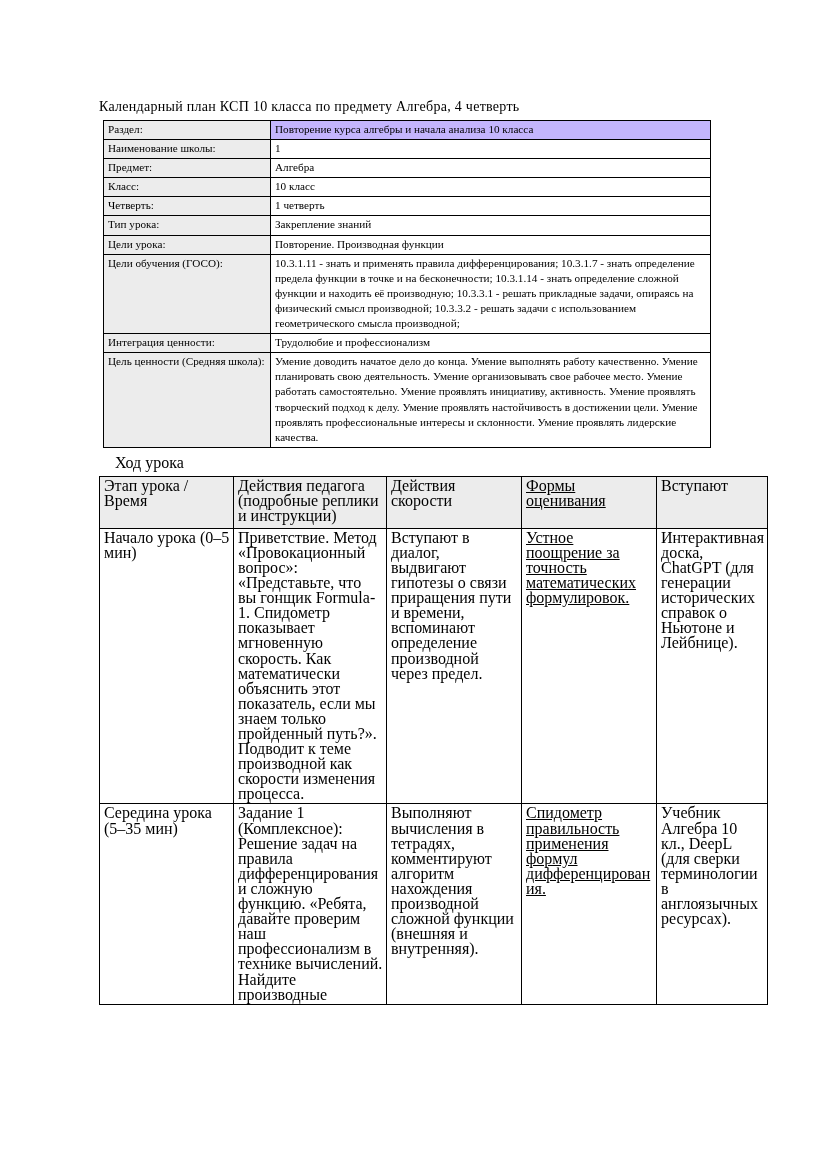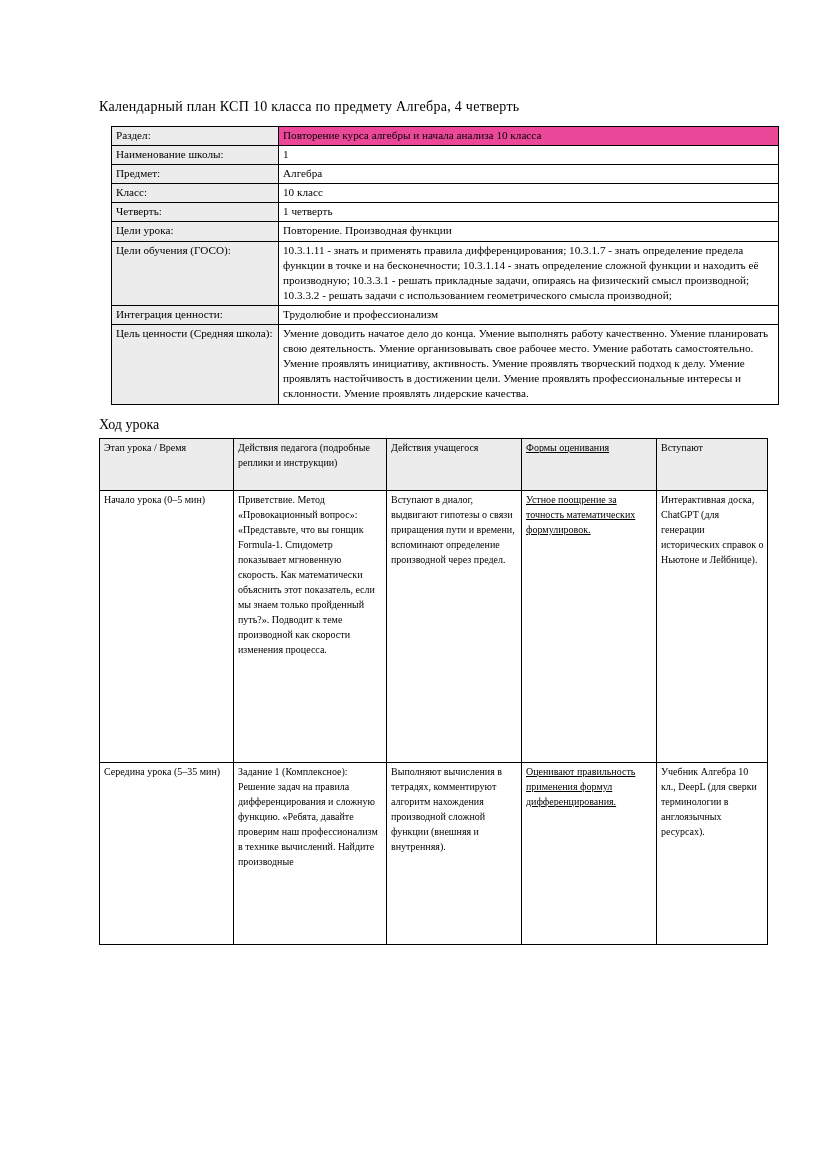--- a/index.html
+++ b/index.html
@@ -23,61 +23,61 @@
     padding: 99px 100px 0 99px;
   }
   .doc-title {
     font-size: 14px;
     line-height: 15px;
     margin: 0 0 6px 0;
     letter-spacing: 0.02em;
   }
   table.kspt {
     border-collapse: collapse;
-    width: 668px;
+    width: 608px;
     table-layout: fixed;
-    margin: 12px;
+    margin: 4px;
   }
   table.kspt td {
     border: 1px solid #000000;
     vertical-align: top;
     font-size: 11.2px;
     line-height: 15.1px;
     padding: 1px 3px 2px 4px;
     word-wrap: break-word;
     overflow-wrap: break-word;
     hyphens: none;
   }
   
   .info-label {
     width: 159px;
     background: #ececec;
   }
   .info-value {
     background: #ffffff;
   }
   tr.row-shaded .info-value {
-    background: #ec4899;
+    background: #c4b5fd;
   }
   .section-label {
-    font-size: 14px;
+    font-size: 16px;
     line-height: 15px;
-    margin: 7px 0 6px 0;
+    margin: 7px 0 6px 16px;
   }
   
   table.flow {
     border-collapse: collapse;
     width: 628px;
     table-layout: fixed;
     margin: 0;
   }
   table.flow td, table.flow th {
     border: 1px solid #000000;
     vertical-align: top;
-    font-size: 10px;
+    font-size: 16px;
     line-height: 15.1px;
     padding: 1px 3px 2px 4px;
     text-align: left;
     font-weight: normal;
     word-wrap: break-word;
     overflow-wrap: break-word;
   }
   table.flow thead td {
     background: #ececec;
     height: 48px;
@@ -113,20 +113,24 @@
         </tr>
         <tr>
           <td class="info-label">Класс:</td>
           <td class="info-value">10 класс</td>
         </tr>
         <tr>
           <td class="info-label">Четверть:</td>
           <td class="info-value">1 четверть</td>
         </tr>
         <tr>
+          <td class="info-label">Тип урока:</td>
+          <td class="info-value">Закрепление знаний</td>
+        </tr>
+        <tr>
           <td class="info-label">Цели урока:</td>
           <td class="info-value">Повторение. Производная функции</td>
         </tr>
         <tr>
           <td class="info-label">Цели обучения (ГОСО):</td>
           <td class="info-value">10.3.1.11 - знать и применять правила дифференцирования; 10.3.1.7 - знать определение предела функции в точке и на бесконечности; 10.3.1.14 - знать определение сложной функции и находить её производную; 10.3.3.1 - решать прикладные задачи, опираясь на физический смысл производной; 10.3.3.2 - решать задачи с использованием геометрического смысла производной;</td>
         </tr>
         <tr>
           <td class="info-label">Интеграция ценности:</td>
           <td class="info-value">Трудолюбие и профессионализм</td>
@@ -138,36 +142,36 @@
       </tbody>
   </table>
 
   <p class="section-label">Ход урока</p>
 
   <table class="flow">
     <thead>
       <tr>
         <td class="c1">Этап урока / Время</td>
         <td class="c2">Действия педагога (подробные реплики и инструкции)</td>
-        <td class="c3">Действия учащегося</td>
+        <td class="c3">Действия скорости</td>
         <td class="c4">Формы оценивания</td>
         <td class="c5">Вступают</td>
       </tr>
     </thead>
     <tbody>
         <tr class="flow-row-1">
           <td class="c1">Начало урока (0–5 мин)</td>
           <td class="c2">Приветствие. Метод «Провокационный вопрос»: «Представьте, что вы гонщик Formula-1. Спидометр показывает мгновенную скорость. Как математически объяснить этот показатель, если мы знаем только пройденный путь?». Подводит к теме производной как скорости изменения процесса.</td>
           <td class="c3">Вступают в диалог, выдвигают гипотезы о связи приращения пути и времени, вспоминают определение производной через предел.</td>
           <td class="c4">Устное поощрение за точность математических формулировок.</td>
           <td class="c5">Интерактивная доска, ChatGPT (для генерации исторических справок о Ньютоне и Лейбнице).</td>
         </tr>
         <tr class="flow-row-2">
           <td class="c1">Середина урока (5–35 мин)</td>
           <td class="c2">Задание 1 (Комплексное): Решение задач на правила дифференцирования и сложную функцию. «Ребята, давайте проверим наш профессионализм в технике вычислений. Найдите производные</td>
           <td class="c3">Выполняют вычисления в тетрадях, комментируют алгоритм нахождения производной сложной функции (внешняя и внутренняя).</td>
-          <td class="c4">Оценивают правильность применения формул дифференцирования.</td>
+          <td class="c4">Спидометр правильность применения формул дифференцирования.</td>
           <td class="c5">Учебник Алгебра 10 кл., DeepL (для сверки терминологии в англоязычных ресурсах).</td>
         </tr>
       </tbody>
   </table>
 
 </div>
 
 </body></html>

